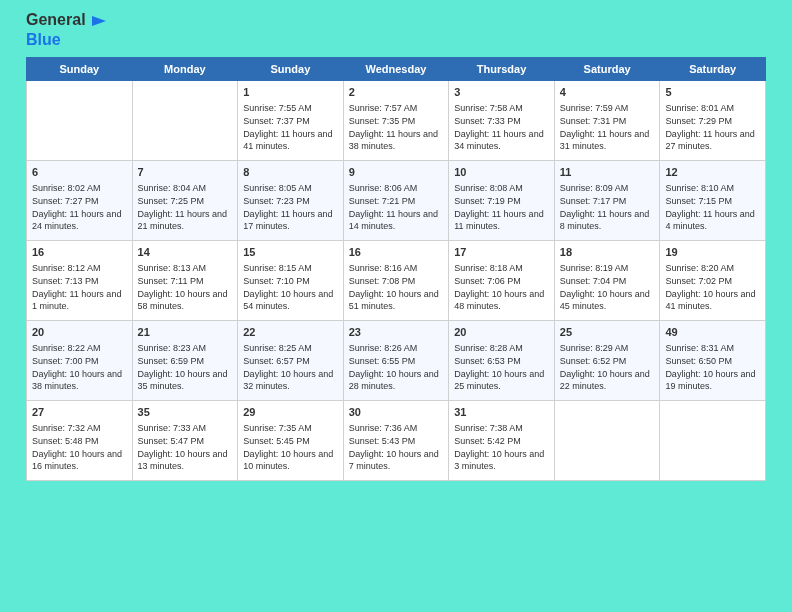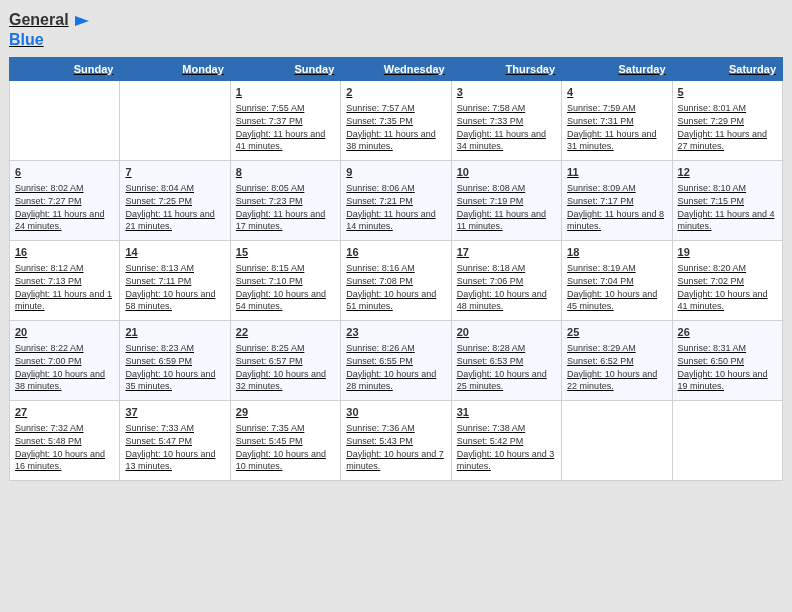--- a/index.html
+++ b/index.html
@@ -6,23 +6,22 @@
     body {
       font-family: Arial, sans-serif;
       background: #fff;
       width: 792px;
       height: 612px;
       overflow: hidden;
     }
     .page {
       width: 792px;
       height: 612px;
-      background: #e5e5e5;
-      padding: 10px 9px;
-      text-decoration: underline;
+      background: #5eead4;
+      padding: 10px 26px;
     }
     .header {
       display: flex;
       justify-content: space-between;
       align-items: flex-start;
       margin-bottom: 8px;
     }
     .logo {
       display: flex;
       align-items: center;
@@ -40,21 +39,21 @@
       color: #555;
     }
     .calendar {
       width: 100%;
       border-collapse: collapse;
       font-size: 9.5px;
     }
     .calendar th {
       background: #2e6db4;
       color: #fff;
-      text-align: right;
+      text-align: center;
       padding: 5px 6px;
       font-size: 11px;
       font-weight: bold;
       border: 1px solid #2e6db4;
     }
     .calendar td {
       vertical-align: top;
       padding: 4px 5px;
       border: 1px solid #d0d0d0;
       width: calc(100% / 7);
@@ -139,25 +138,25 @@
           <td><span class="day-number">18</span><span class="day-info">Sunrise: 8:19 AM<br>Sunset: 7:04 PM<br>Daylight: 10 hours and 45 minutes.</span></td>
           <td><span class="day-number">19</span><span class="day-info">Sunrise: 8:20 AM<br>Sunset: 7:02 PM<br>Daylight: 10 hours and 41 minutes.</span></td>
         </tr>
         <tr>
           <td><span class="day-number">20</span><span class="day-info">Sunrise: 8:22 AM<br>Sunset: 7:00 PM<br>Daylight: 10 hours and 38 minutes.</span></td>
           <td><span class="day-number">21</span><span class="day-info">Sunrise: 8:23 AM<br>Sunset: 6:59 PM<br>Daylight: 10 hours and 35 minutes.</span></td>
           <td><span class="day-number">22</span><span class="day-info">Sunrise: 8:25 AM<br>Sunset: 6:57 PM<br>Daylight: 10 hours and 32 minutes.</span></td>
           <td><span class="day-number">23</span><span class="day-info">Sunrise: 8:26 AM<br>Sunset: 6:55 PM<br>Daylight: 10 hours and 28 minutes.</span></td>
           <td><span class="day-number">20</span><span class="day-info">Sunrise: 8:28 AM<br>Sunset: 6:53 PM<br>Daylight: 10 hours and 25 minutes.</span></td>
           <td><span class="day-number">25</span><span class="day-info">Sunrise: 8:29 AM<br>Sunset: 6:52 PM<br>Daylight: 10 hours and 22 minutes.</span></td>
-          <td><span class="day-number">26</span><span class="day-info">Sunrise: 8:31 AM<br>Sunset: 6:50 PM<br>Daylight: 10 hours and 19 minutes.</span></td>
+          <td><span class="day-number">49</span><span class="day-info">Sunrise: 8:31 AM<br>Sunset: 6:50 PM<br>Daylight: 10 hours and 19 minutes.</span></td>
         </tr>
         <tr>
           <td><span class="day-number">27</span><span class="day-info">Sunrise: 7:32 AM<br>Sunset: 5:48 PM<br>Daylight: 10 hours and 16 minutes.</span></td>
-          <td><span class="day-number">37</span><span class="day-info">Sunrise: 7:33 AM<br>Sunset: 5:47 PM<br>Daylight: 10 hours and 13 minutes.</span></td>
+          <td><span class="day-number">35</span><span class="day-info">Sunrise: 7:33 AM<br>Sunset: 5:47 PM<br>Daylight: 10 hours and 13 minutes.</span></td>
           <td><span class="day-number">29</span><span class="day-info">Sunrise: 7:35 AM<br>Sunset: 5:45 PM<br>Daylight: 10 hours and 10 minutes.</span></td>
           <td><span class="day-number">30</span><span class="day-info">Sunrise: 7:36 AM<br>Sunset: 5:43 PM<br>Daylight: 10 hours and 7 minutes.</span></td>
           <td><span class="day-number">31</span><span class="day-info">Sunrise: 7:38 AM<br>Sunset: 5:42 PM<br>Daylight: 10 hours and 3 minutes.</span></td>
           <td class="empty-cell"></td>
           <td class="empty-cell"></td>
         </tr>
       </tbody>
   </table>
 </div>
 

